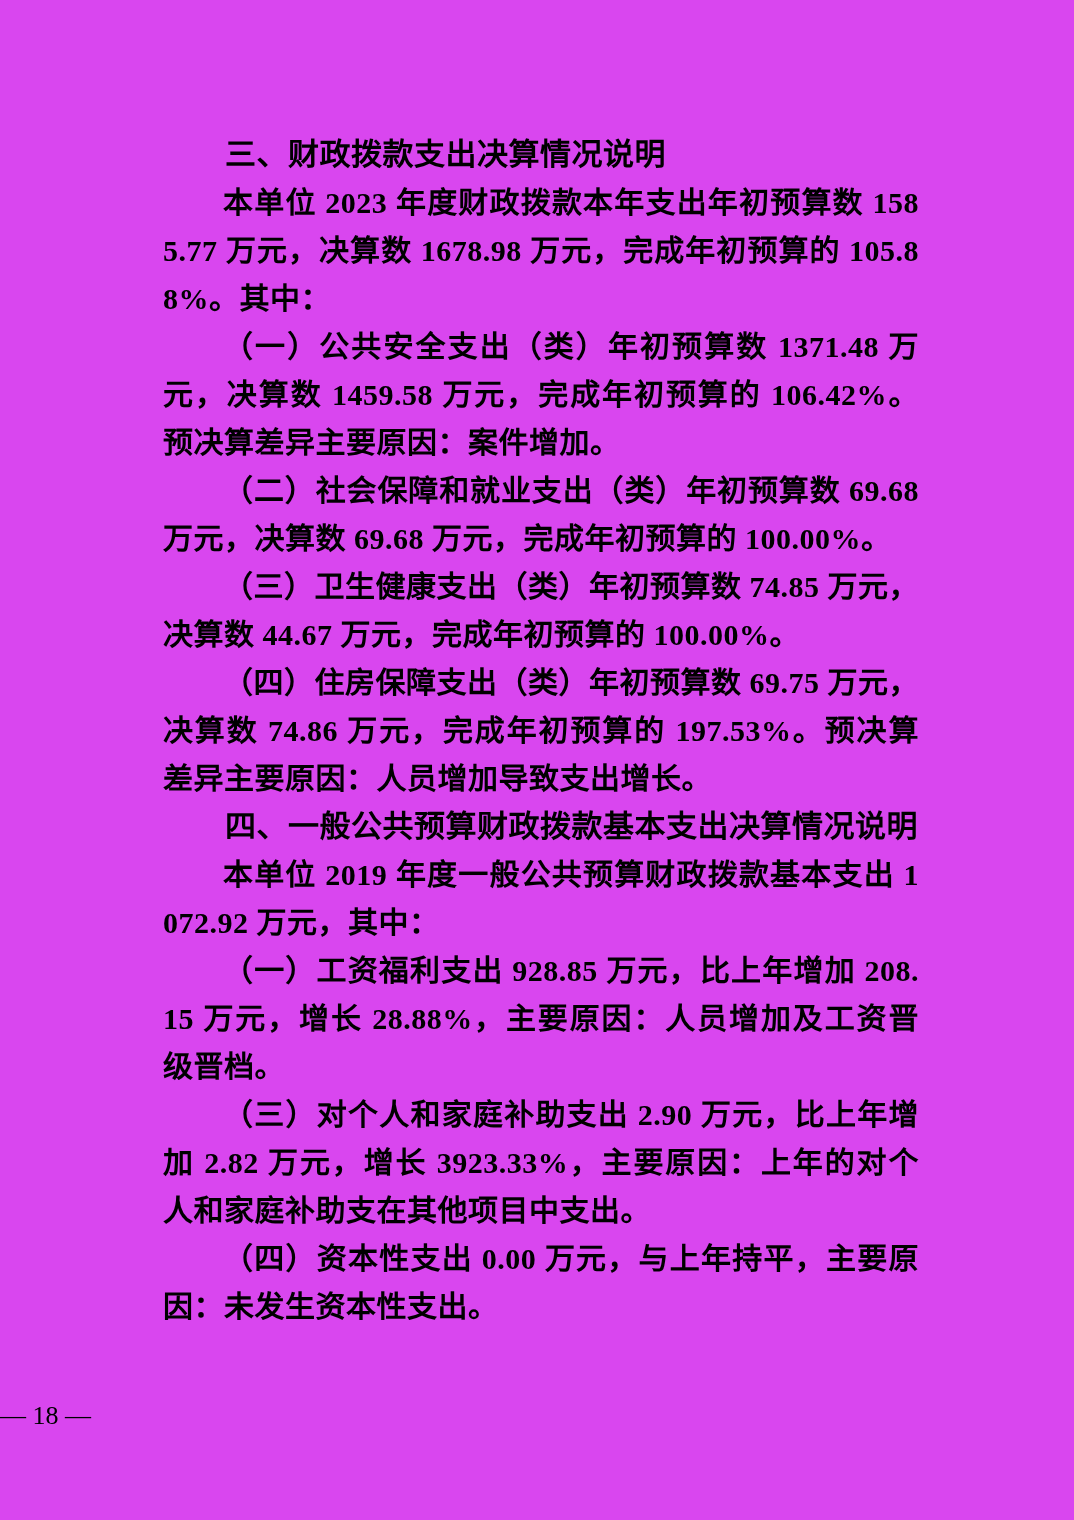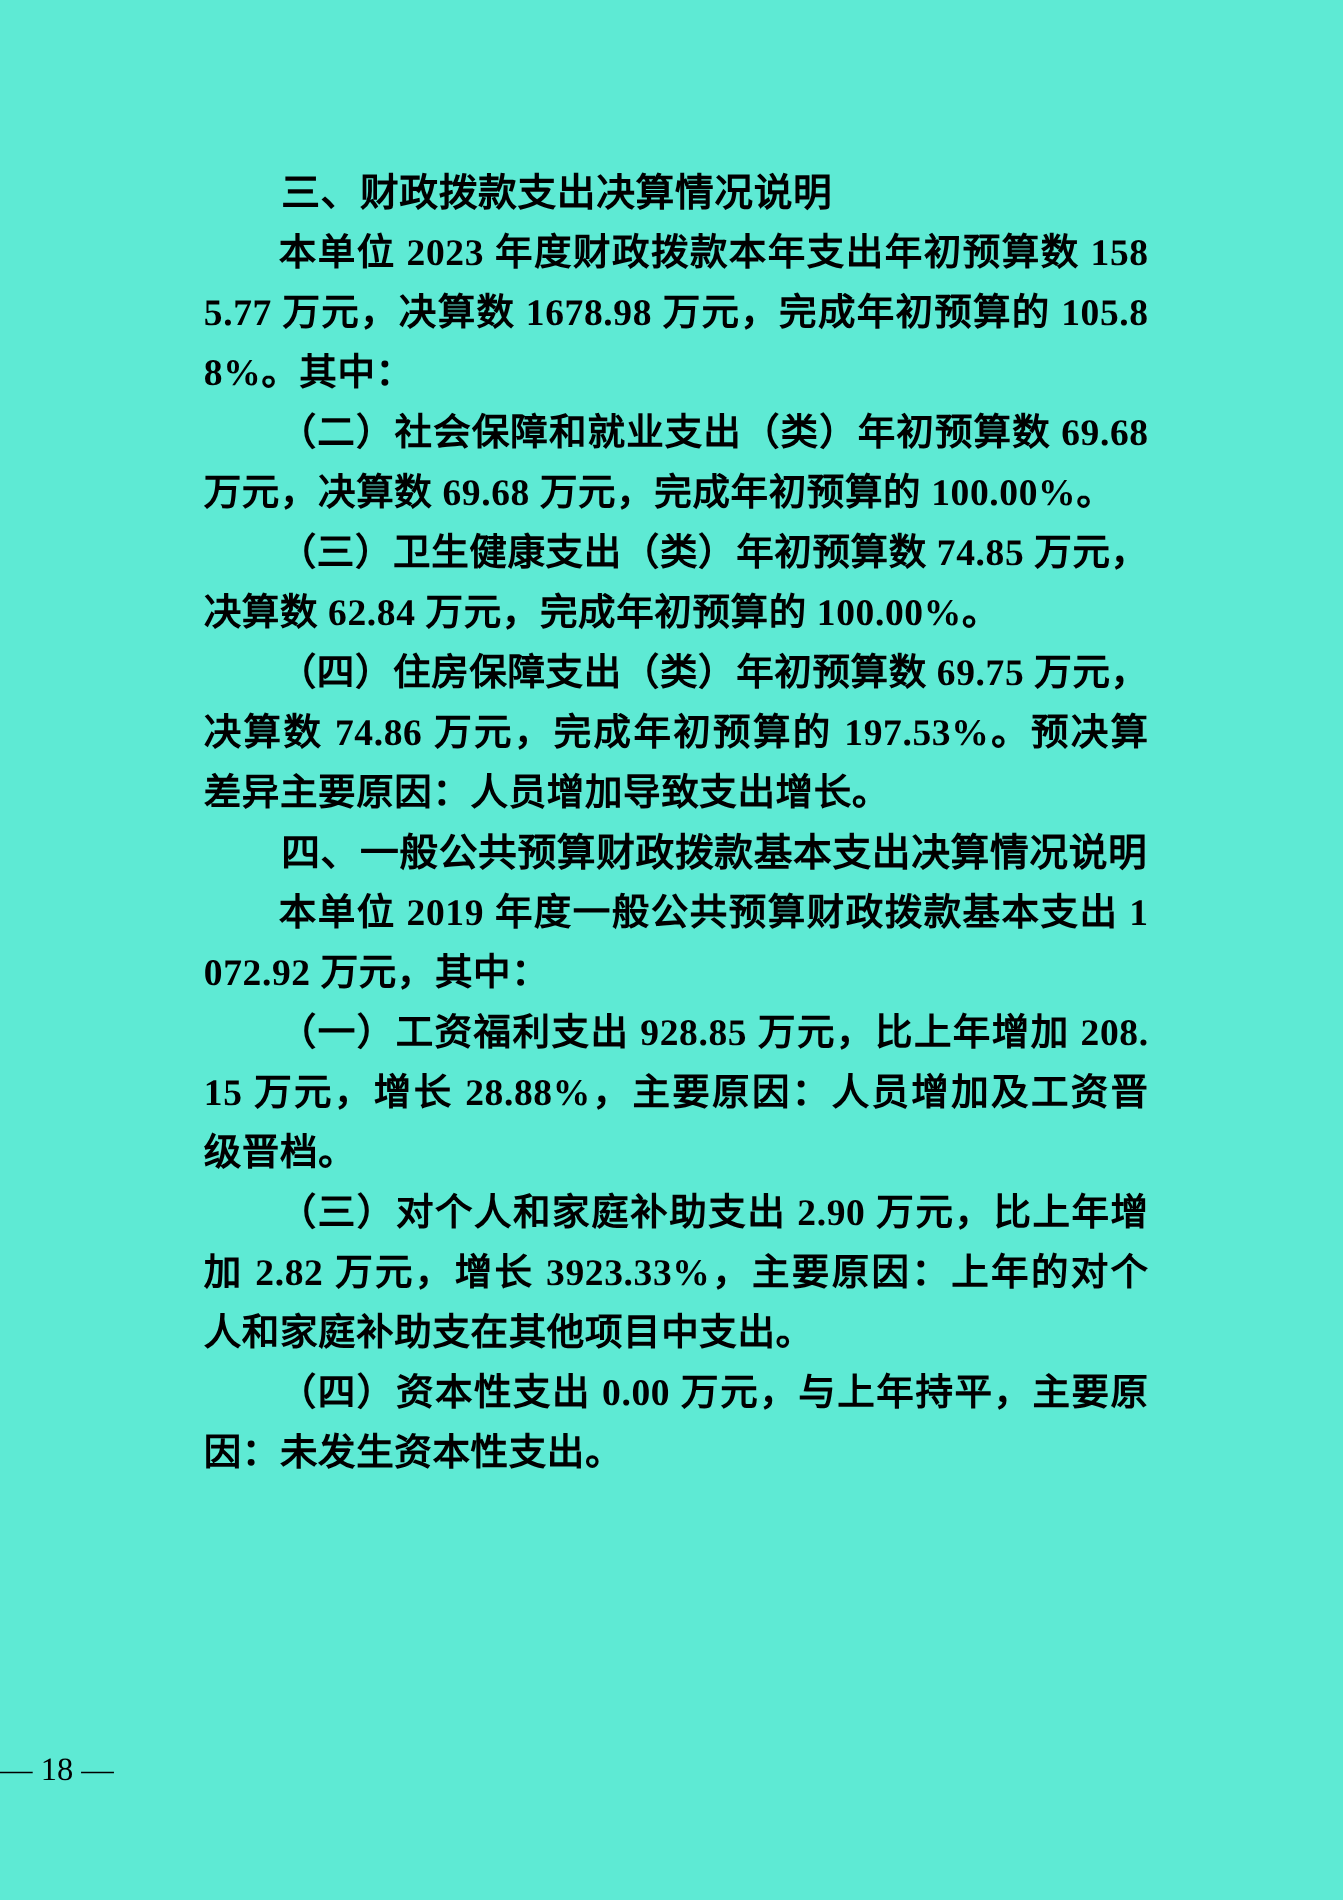--- a/index.html
+++ b/index.html
@@ -6,21 +6,21 @@
   html, body {
     margin: 0;
     padding: 0;
     background: #ffffff;
   }
   .page {
     position: relative;
     width: 1074px;
     height: 1520px;
     margin: 0 auto;
-    background: #5eead4;
+    background: #d946ef;
     color: #000000;
     overflow: hidden;
     font-family: "Liberation Serif", "DejaVu Serif", serif;
   }
   .content {
     position: absolute;
     top: 131px;
     left: 163px;
     width: 756px;
   }
@@ -58,24 +58,25 @@
 </head>
 <body>
 
 <div class="page">
   <div class="content">
 
     <h2 class="sec-heading">三、财政拨款支出决算情况说明</h2>
 
     <p class="par">本单位 2023 年度财政拨款本年支出年初预算数 1585.77 万元，决算数 1678.98 万元，完成年初预算的 105.88%。其中：</p>
 
+    <p class="par">（一）公共安全支出（类）年初预算数 1371.48 万元，决算数 1459.58 万元，完成年初预算的 106.42%。预决算差异主要原因：案件增加。</p>
 
     <p class="par">（二）社会保障和就业支出（类）年初预算数 69.68 万元，决算数 69.68 万元，完成年初预算的 100.00%。</p>
 
-    <p class="par">（三）卫生健康支出（类）年初预算数 74.85 万元，决算数 62.84 万元，完成年初预算的 100.00%。</p>
+    <p class="par">（三）卫生健康支出（类）年初预算数 74.85 万元，决算数 44.67 万元，完成年初预算的 100.00%。</p>
 
     <p class="par">（四）住房保障支出（类）年初预算数 69.75 万元，决算数 74.86 万元，完成年初预算的 197.53%。预决算差异主要原因：人员增加导致支出增长。</p>
 
     <h2 class="sec-heading">四、一般公共预算财政拨款基本支出决算情况说明</h2>
 
     <p class="par">本单位 2019 年度一般公共预算财政拨款基本支出 1072.92 万元，其中：</p>
 
     <p class="par">（一）工资福利支出 928.85 万元，比上年增加 208.15 万元，增长 28.88%，主要原因：人员增加及工资晋级晋档。</p>
 
 

